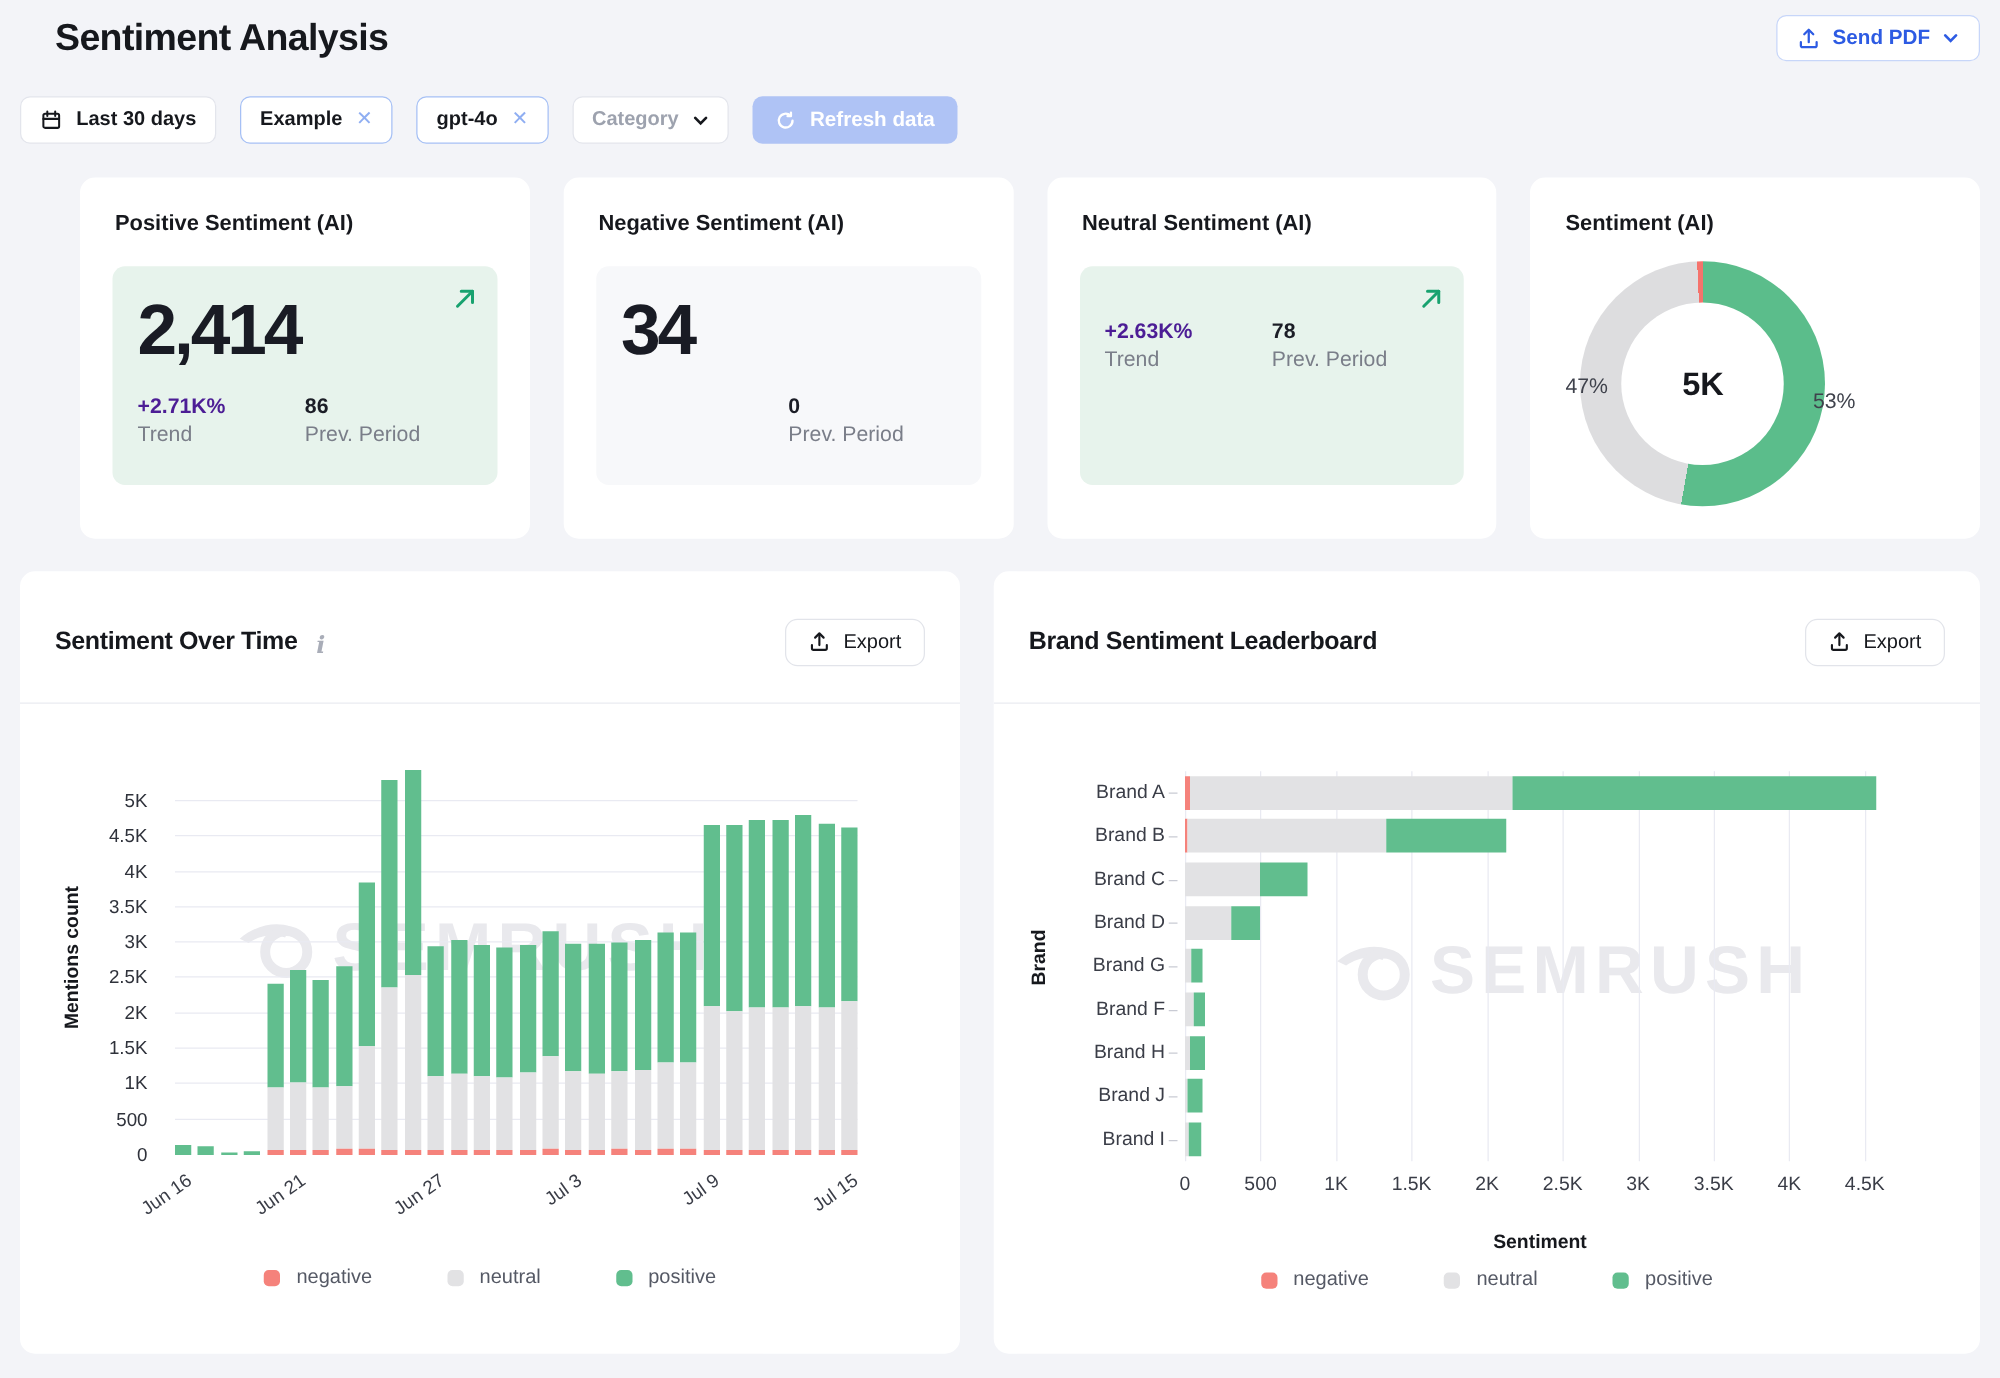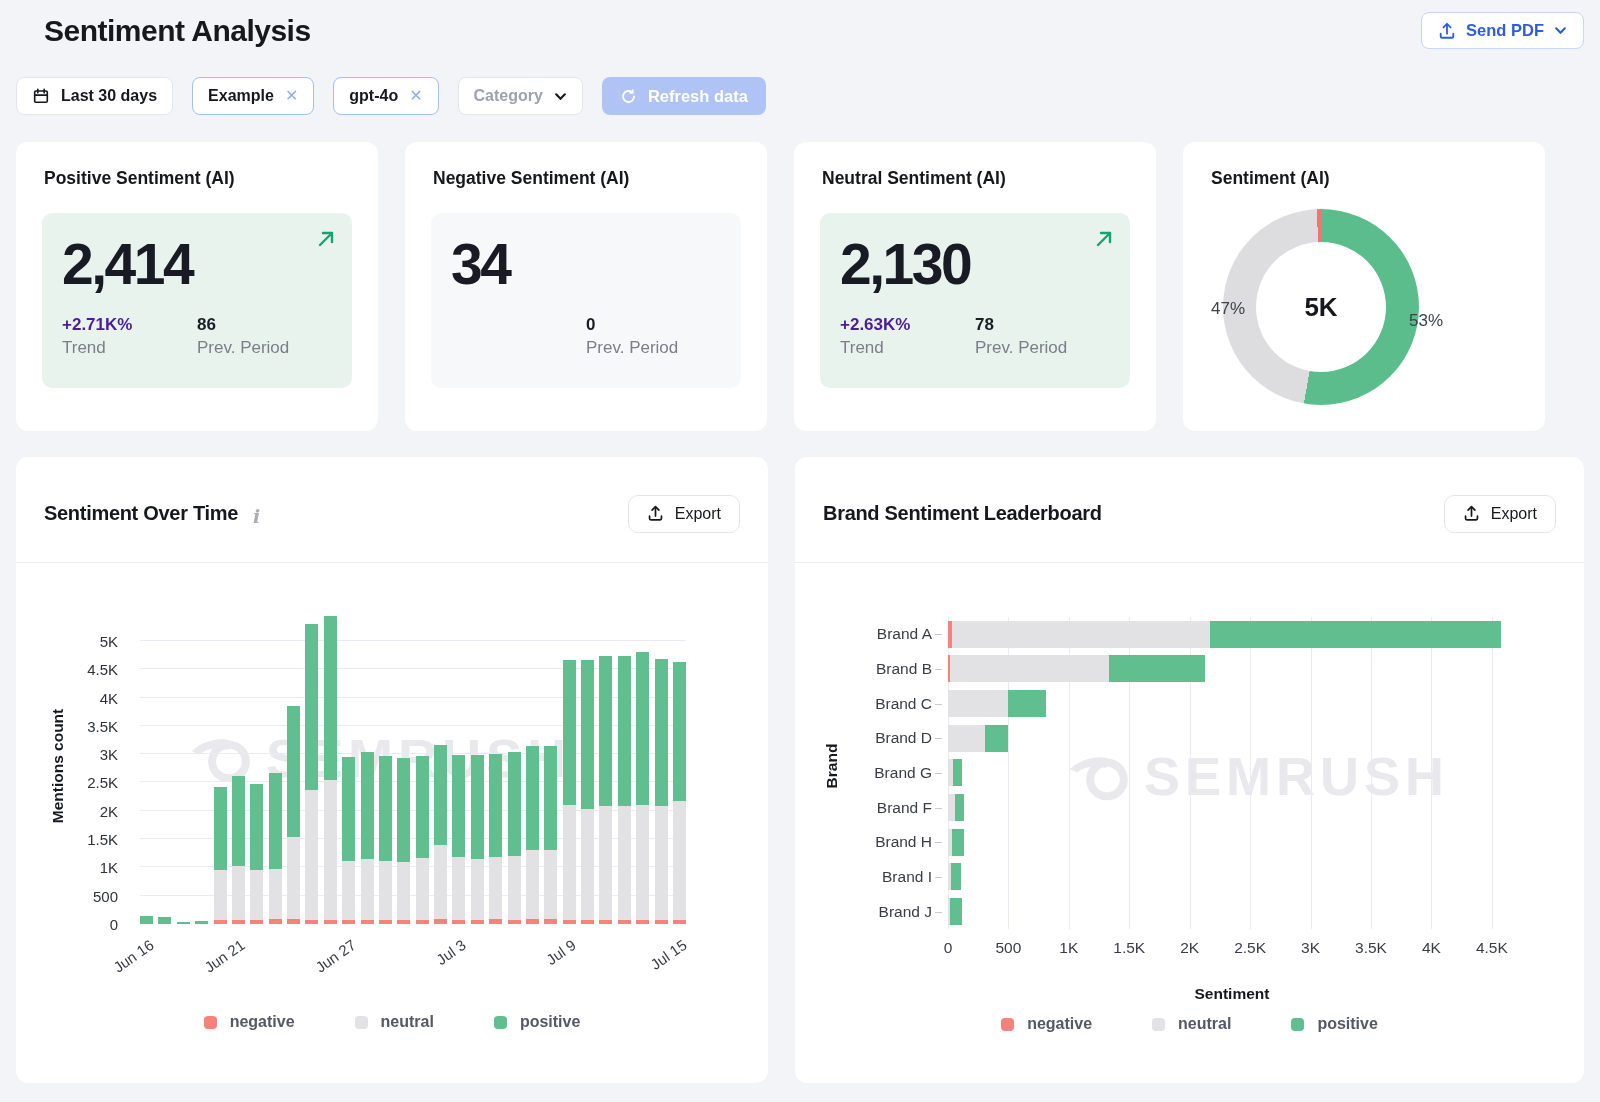--- a/index.html
+++ b/index.html
@@ -26,21 +26,21 @@
     border-radius:8px; height:38px; padding:0 15px; font-size:16px; font-weight:700; color:#16181D;
     font-family:inherit; cursor:pointer; }
   .chip.blue { border-color:#A6C0F5; }
   .chip .x-icon { color:#8FAEF2; font-size:16px; font-weight:700; line-height:1; }
   .chip.category-chip { color:#9DA2AE; }
   .refresh-btn { display:flex; align-items:center; gap:11px; background:#AFC3F5; color:#FFFFFF;
     border:none; border-radius:8px; height:38px; padding:0 18px; font-size:16.5px; font-weight:700;
     font-family:inherit; cursor:default; }
 
   
-  .kpi-row { display:flex; gap:27px; padding:27px 16px 0 16px; }
+  .kpi-row { display:flex; gap:27px; padding:27px 16px 0 16px;margin-left:48px; }
   .card { background:#FFFFFF; border-radius:12px; }
   .kpi-card { width:362px; height:289px; padding:24px 26px; overflow:hidden; }
   .kpi-title { font-size:17.5px; font-weight:700; margin:2px 0 0 2px; }
   .kpi-box { position:relative; margin-top:24px; border-radius:10px; height:175px; padding:22px 20px 18px 20px; }
   .kpi-box.green { background:#E7F3EC; }
   .kpi-box.gray  { background:#F7F8FA; }
   .kpi-value { font-size:57px; font-weight:800; letter-spacing:-2.5px; line-height:1.05; color:#191B24; }
   .arrow-icon { position:absolute; top:16px; right:16px; }
   .kpi-cols { display:grid; grid-template-columns:1fr 1fr; margin-top:20px; }
   .kpi-sub-val { font-size:17px; font-weight:700; color:#1B1D26; min-height:20px; }
@@ -89,21 +89,21 @@
   #sot-xlabels { position:absolute; left:124px; top:473px; width:546px; height:50px; }
   .x-tick-rot { position:absolute; top:6px; white-space:nowrap; font-size:15px; color:#3A3D47;
     transform:translateX(-100%) rotate(-35deg); transform-origin:100% 0; }
   .axis-title-y { position:absolute; font-size:15.5px; font-weight:700; color:#16181D;
     transform:rotate(-90deg); transform-origin:center; white-space:nowrap; }
   #sot-ytitle { left:-18px; top:300px; width:120px; text-align:center; }
   .axis-title-x { position:absolute; text-align:center; font-size:15.5px; font-weight:700; color:#16181D; }
   #sot-xtitle { left:124px; top:525px; width:546px; }
   .chart-legend { position:absolute; display:flex; justify-content:center; gap:60px; }
   #sot-legend { left:0; right:0; top:556px; }
-  .chart-legend .legend-item { font-size:16px; color:#555965;font-weight:bold; }
+  .chart-legend .legend-item { font-size:16px; color:#555965; }
   .chart-legend .legend-marker { width:13px; height:13px; }
 
   
   #bsl-plot { left:153px; top:160px; width:568px; height:312px; }
   .bsl-rows { position:absolute; inset:0; display:flex; flex-direction:column; justify-content:space-around; }
   .bsl-row { position:relative; height:27px; display:flex; align-items:stretch; }
   .bsl-label { position:absolute; right:100%; margin-right:16px; top:50%; transform:translateY(-50%);
     white-space:nowrap; font-size:15.5px; color:#3A3D47; }
   .bsl-tick { position:absolute; right:100%; margin-right:6px; top:50%; width:7px; height:1px; background:#C9CBD4; }
   #bsl-xlabels { position:absolute; left:153px; top:482px; width:568px; height:24px; }
@@ -224,21 +224,20 @@
 
     <div class="card kpi-card">
       <div class="kpi-title">Neutral Sentiment (AI)</div>
       <div class="kpi-box green">
         <span class="arrow-icon">
           <svg width="20" height="20" viewBox="0 0 20 20" fill="none" stroke="#18A26F" stroke-width="2.4" stroke-linecap="round" stroke-linejoin="round">
               <path d="M4 16L16 4"></path>
               <path d="M7 4h9v9"></path>
             </svg>
         </span>
-        <div class="kpi-value">2,130</div>
         <div class="kpi-cols">
           <div>
             <div class="kpi-sub-val trend-green">+2.63K%</div>
             <div class="kpi-sub-label">Trend</div>
           </div>
           <div>
             <div class="kpi-sub-val">78</div>
             <div class="kpi-sub-label">Prev. Period</div>
           </div>
         </div>
@@ -549,29 +548,29 @@
               <div class="seg" style="width: 1.48936%; background: rgb(97, 190, 142);"></div>
             </div>
             <div class="bsl-row">
               <div class="bsl-tick"></div>
               <span class="bsl-label">Brand H</span>
               <div class="seg" style="width: 0.638298%; background: rgb(226, 226, 228);"></div>
               <div class="seg" style="width: 2.12766%; background: rgb(97, 190, 142);"></div>
             </div>
             <div class="bsl-row">
               <div class="bsl-tick"></div>
+              <span class="bsl-label">Brand J</span>
+              <div class="seg" style="width: 0.425532%; background: rgb(226, 226, 228);"></div>
+              <div class="seg" style="width: 2.02128%; background: rgb(97, 190, 142);"></div>
+            </div>
+            <div class="bsl-row">
+              <div class="bsl-tick"></div>
               <span class="bsl-label">Brand I</span>
               <div class="seg" style="width: 0.531915%; background: rgb(226, 226, 228);"></div>
               <div class="seg" style="width: 1.70213%; background: rgb(97, 190, 142);"></div>
-            </div>
-            <div class="bsl-row">
-              <div class="bsl-tick"></div>
-              <span class="bsl-label">Brand J</span>
-              <div class="seg" style="width: 0.425532%; background: rgb(226, 226, 228);"></div>
-              <div class="seg" style="width: 2.02128%; background: rgb(97, 190, 142);"></div>
             </div>
           </div>
         </div>
       <div id="bsl-xlabels">
           <span class="x-tick-flat" style="left: 0%;">0</span>
           <span class="x-tick-flat" style="left: 10.6383%;">500</span>
           <span class="x-tick-flat" style="left: 21.2766%;">1K</span>
           <span class="x-tick-flat" style="left: 31.9149%;">1.5K</span>
           <span class="x-tick-flat" style="left: 42.5532%;">2K</span>
           <span class="x-tick-flat" style="left: 53.1915%;">2.5K</span>

